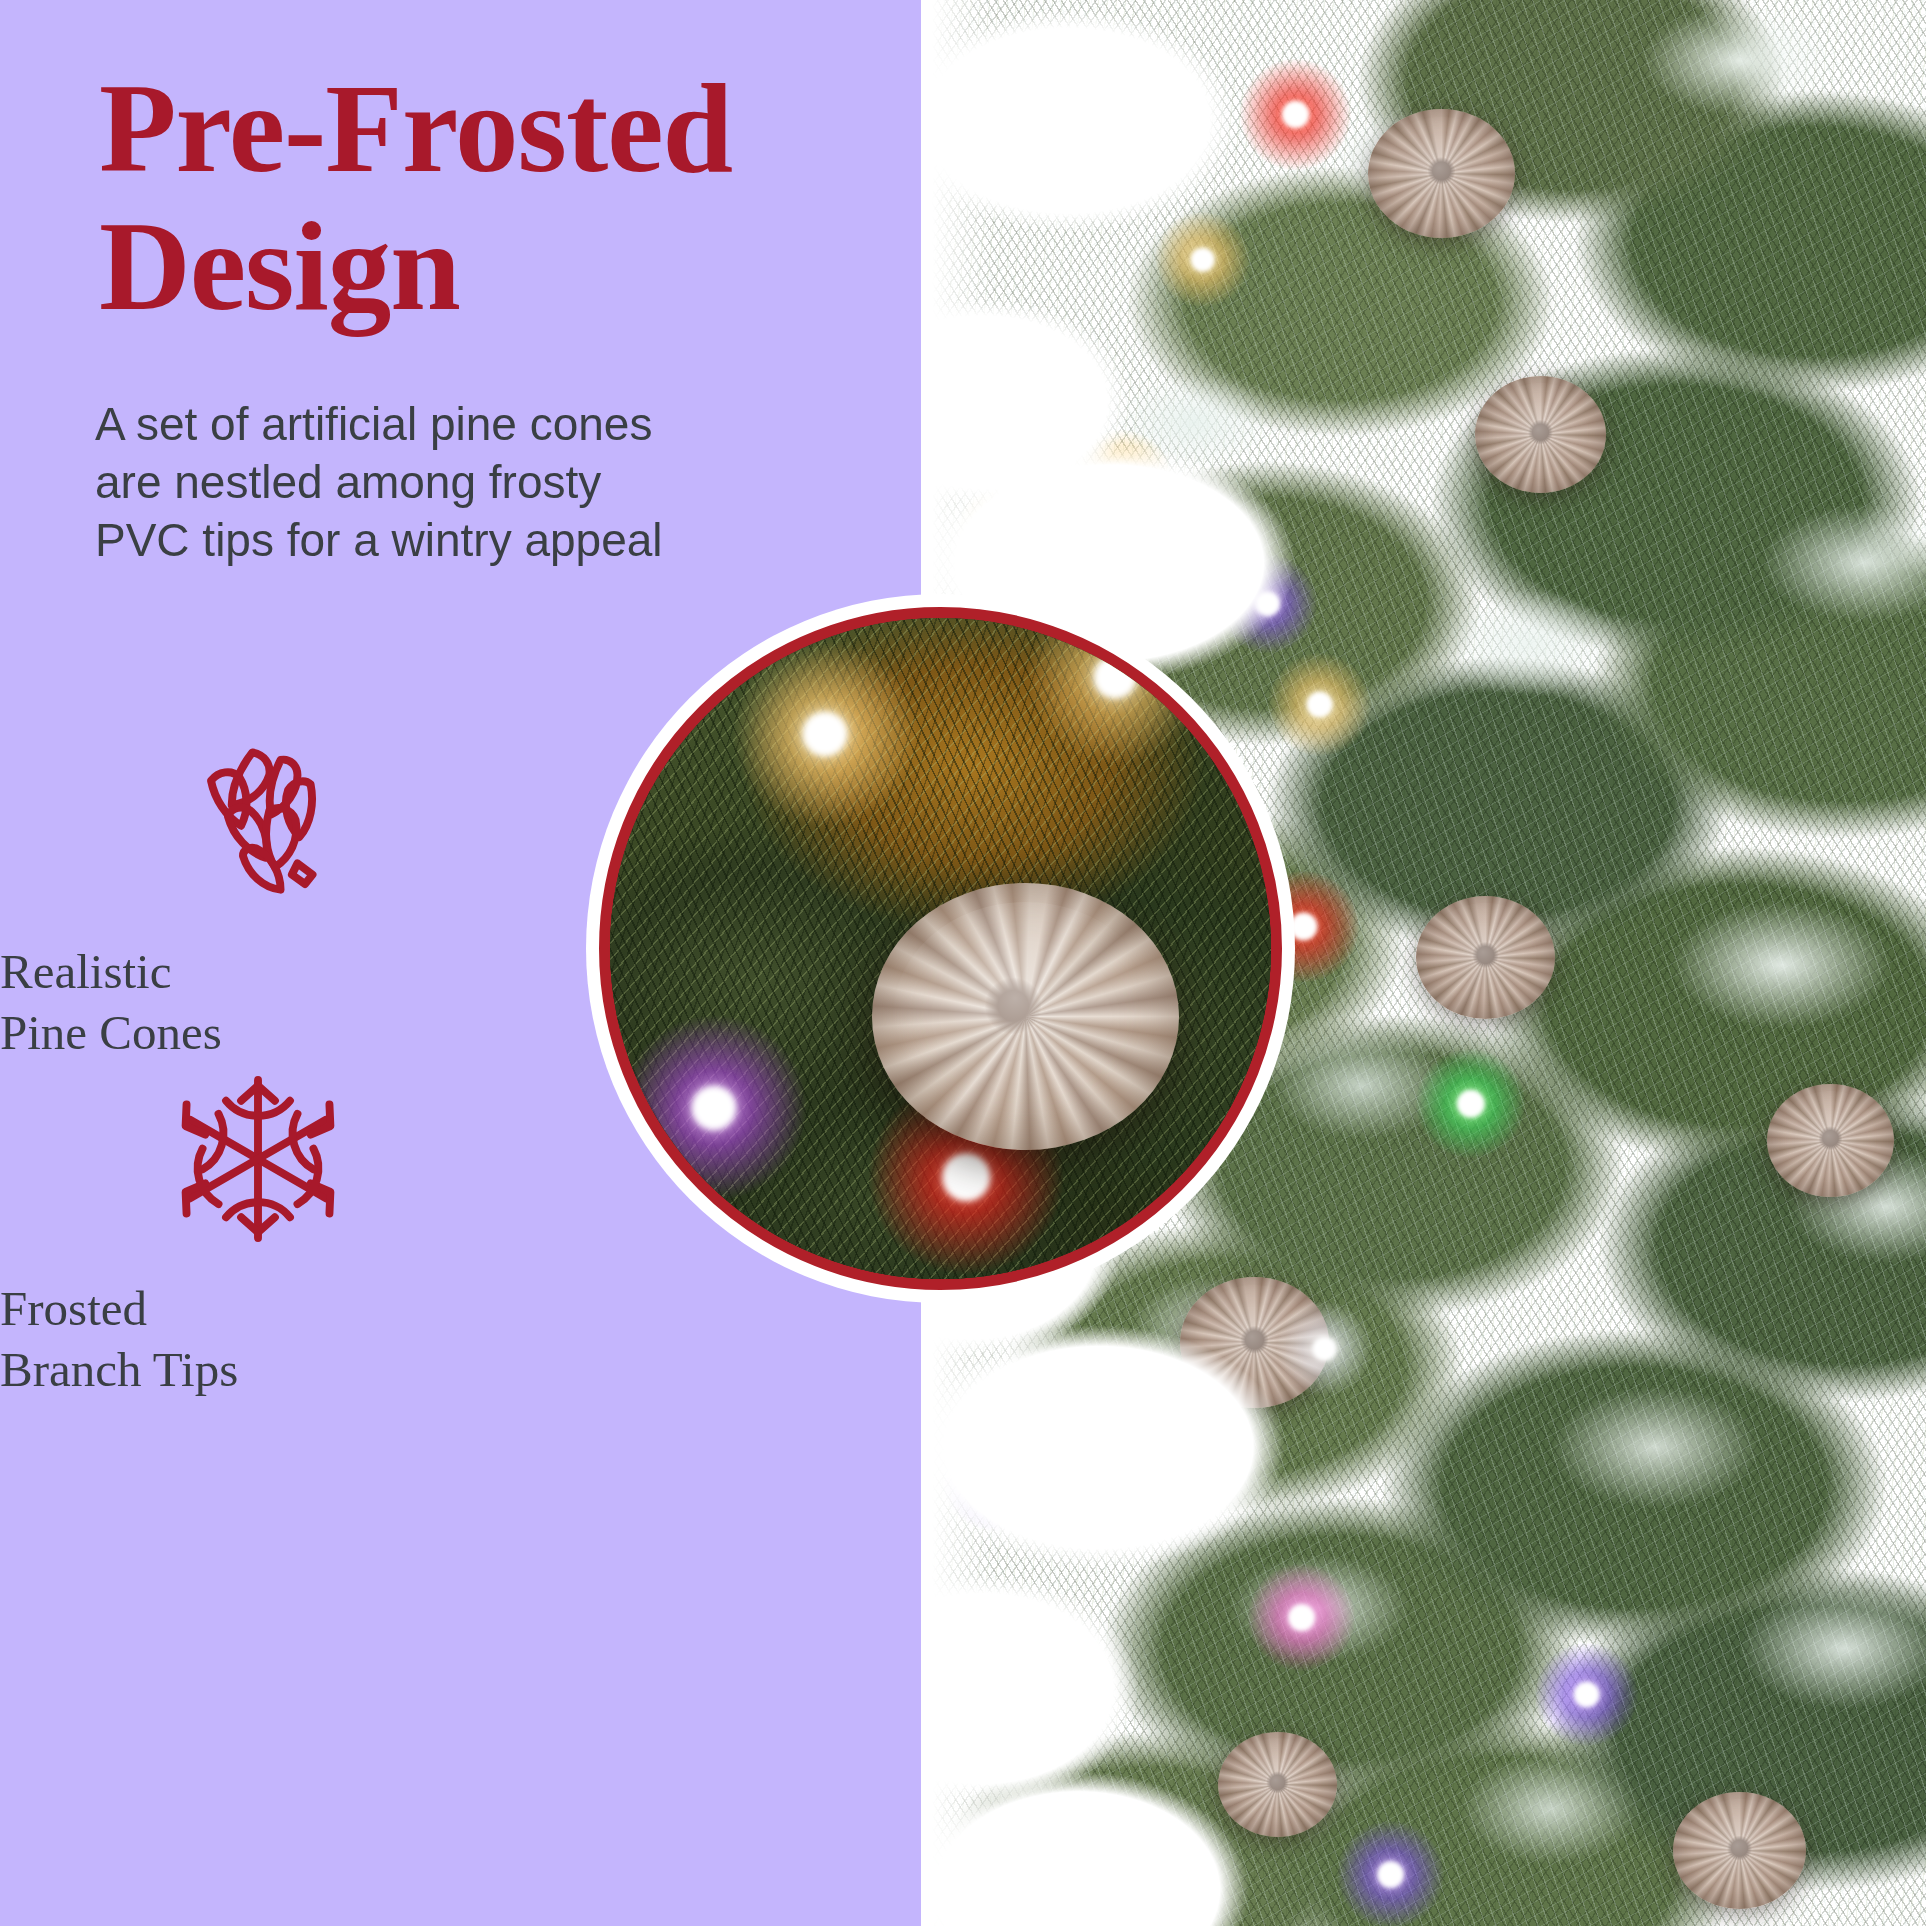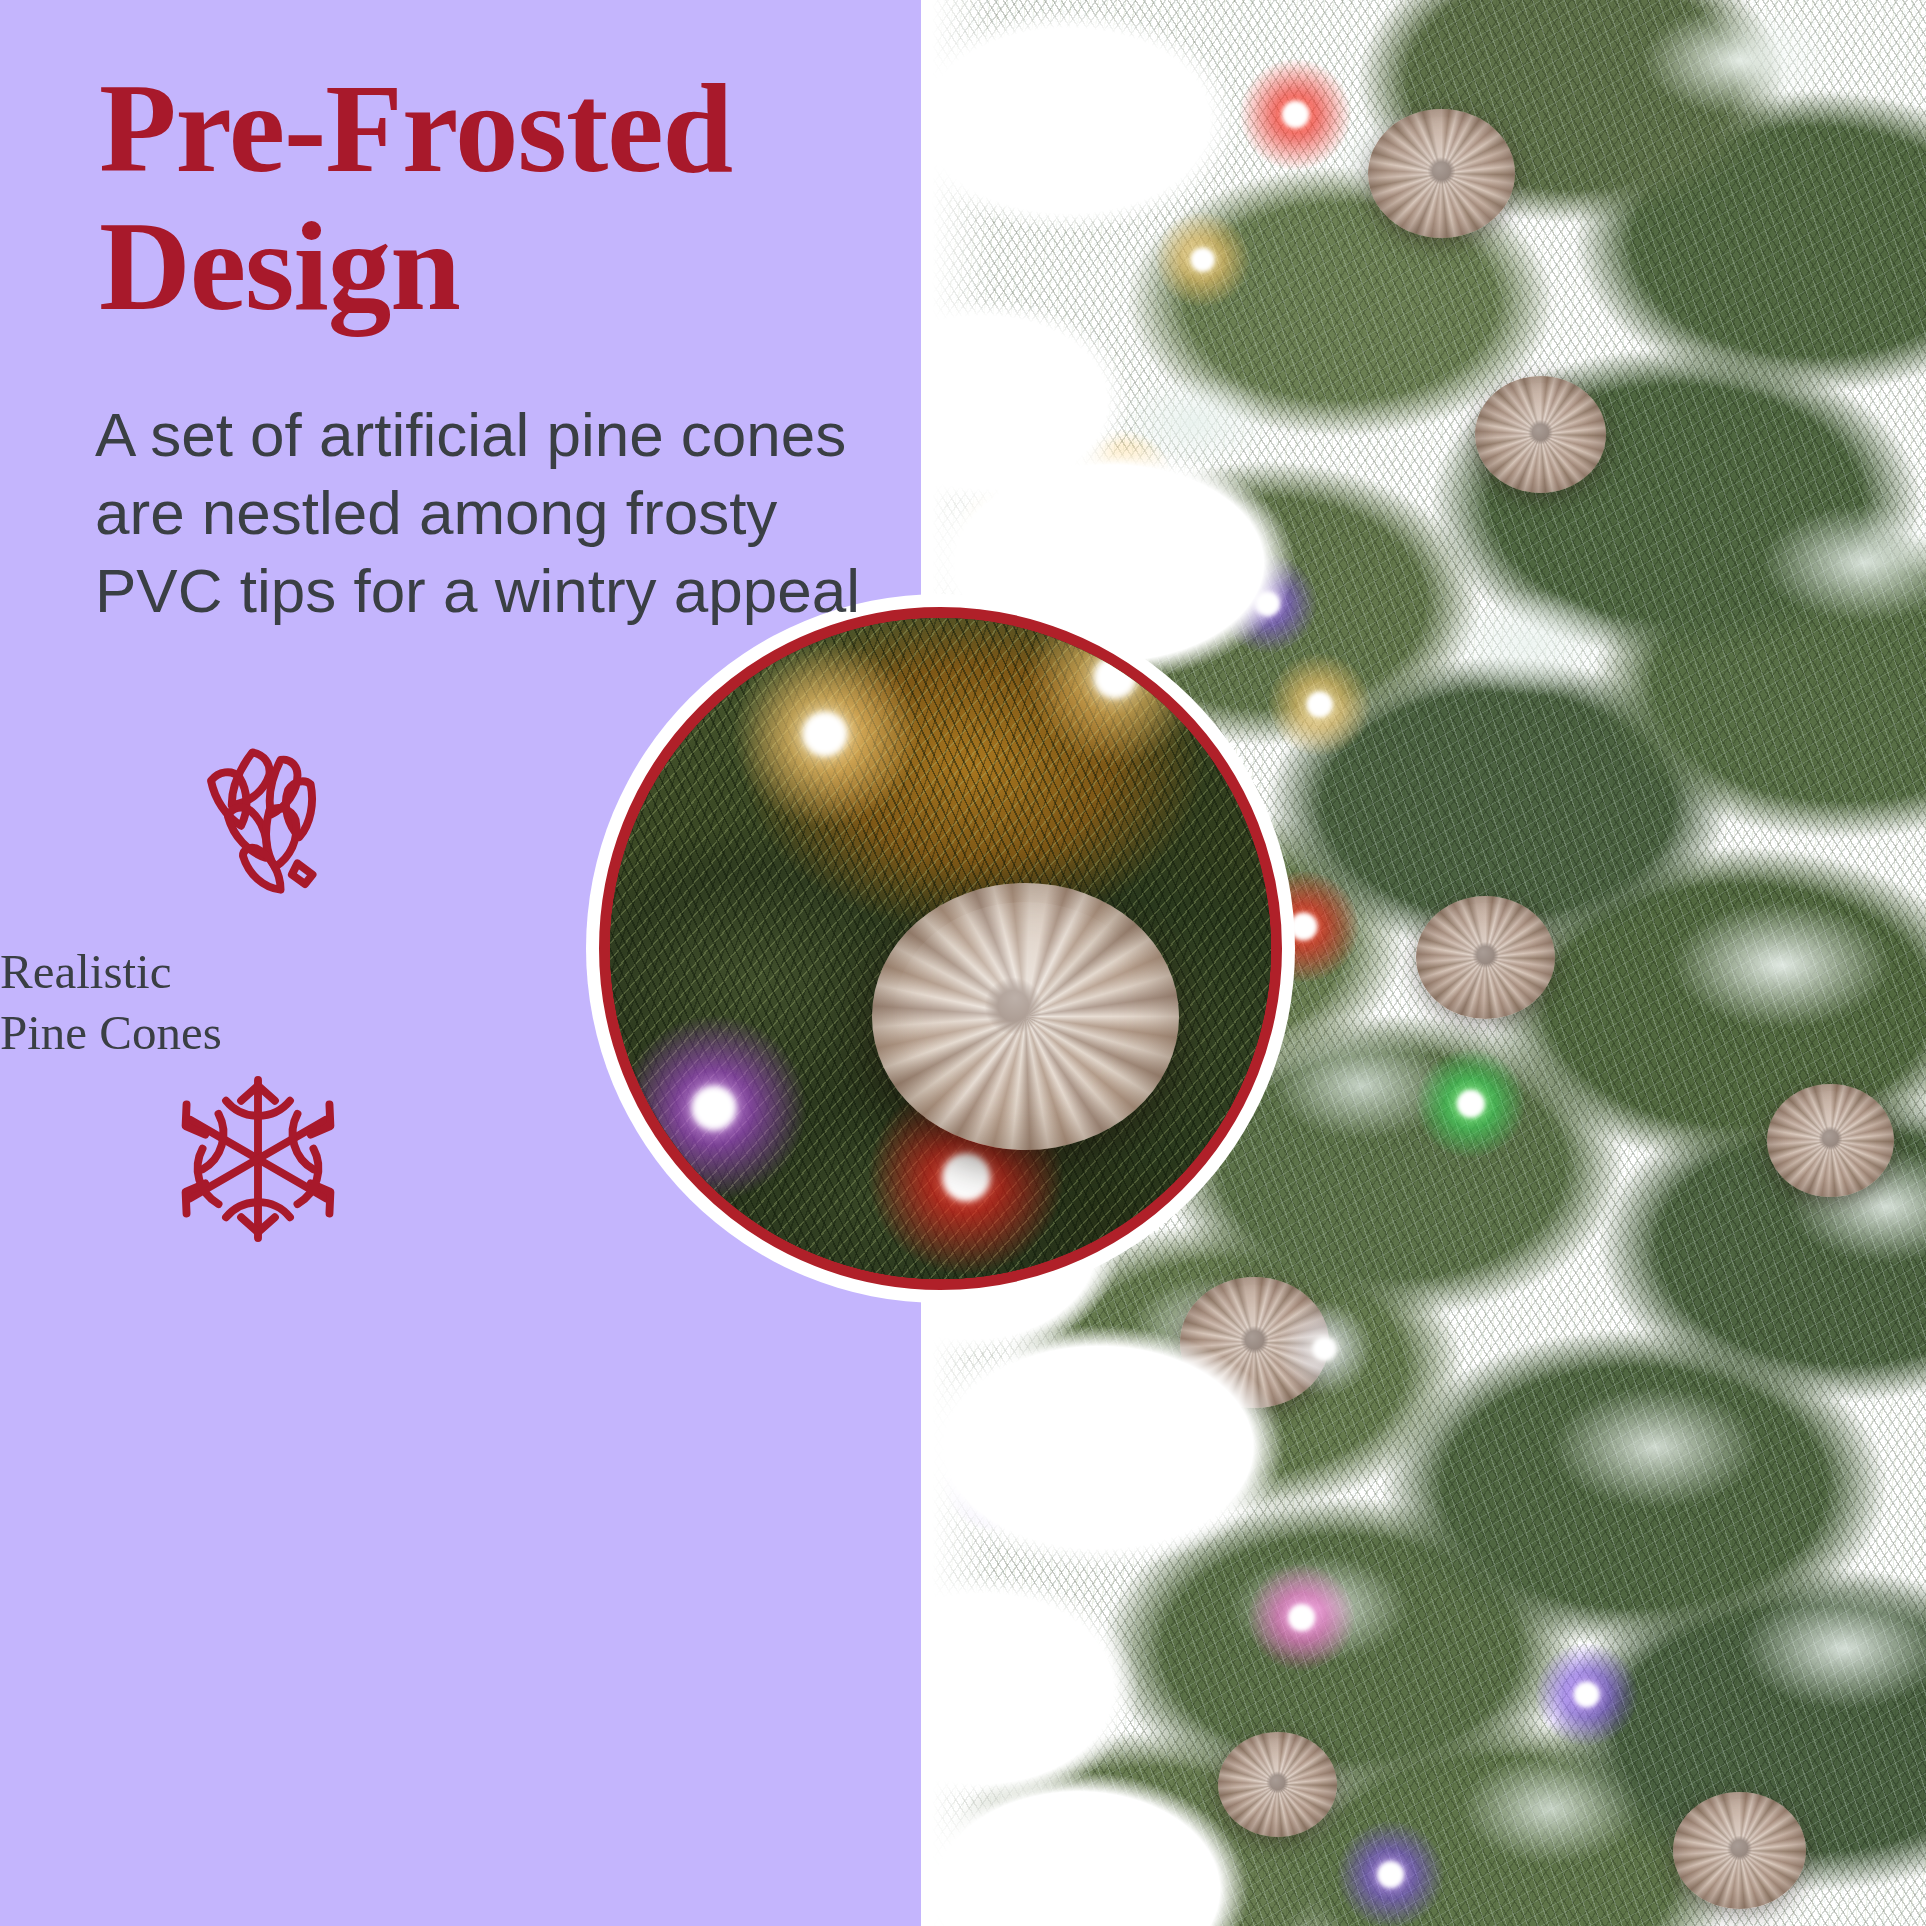--- a/index.html
+++ b/index.html
@@ -153,21 +153,21 @@
     position:absolute; left:99px; top:59px; width:812px;
     font-family:"Liberation Serif", serif;
     font-size:127px; line-height:1.09;
     font-weight:700; letter-spacing:-1px;
     color:#A8192B;
     white-space:pre-line;
   }
   .subhead {
     position:absolute; left:95px; top:396px; width:782px;
     font-family:"Liberation Sans", sans-serif;
-    font-size:62px; line-height:1.26;
+    font-size:46px; line-height:1.26;
     font-weight:300;
     color:#3a3f44;
     white-space:pre-line;
   }
 
   .features { position:absolute; left:0; top:728px; width:515px; }
   .feature { position:relative; width:515px; text-align:left; }
   .feature .ficon { display:block; margin:0 auto; }
   .feature .flabel {
     font-family:"Liberation Serif", serif;
@@ -389,19 +389,21 @@
           </g>
           <g>
             <path d="M33 19 A22 22 0 0 0 67 19"></path>
             <path d="M33 81 A22 22 0 0 1 67 81"></path>
             <path d="M20.5 55.5 A22 22 0 0 0 29 26"></path>
             <path d="M71 74 A22 22 0 0 0 79.5 44.5"></path>
             <path d="M29 74 A22 22 0 0 1 20.5 44.5"></path>
             <path d="M79.5 55.5 A22 22 0 0 1 71 26"></path>
           </g>
         </svg>
+        <div class="flabel">Frosted
+Branch Tips</div>
       </div>
 
 
     </div>
   </div>
 </div>
 
 
 </body></html>

